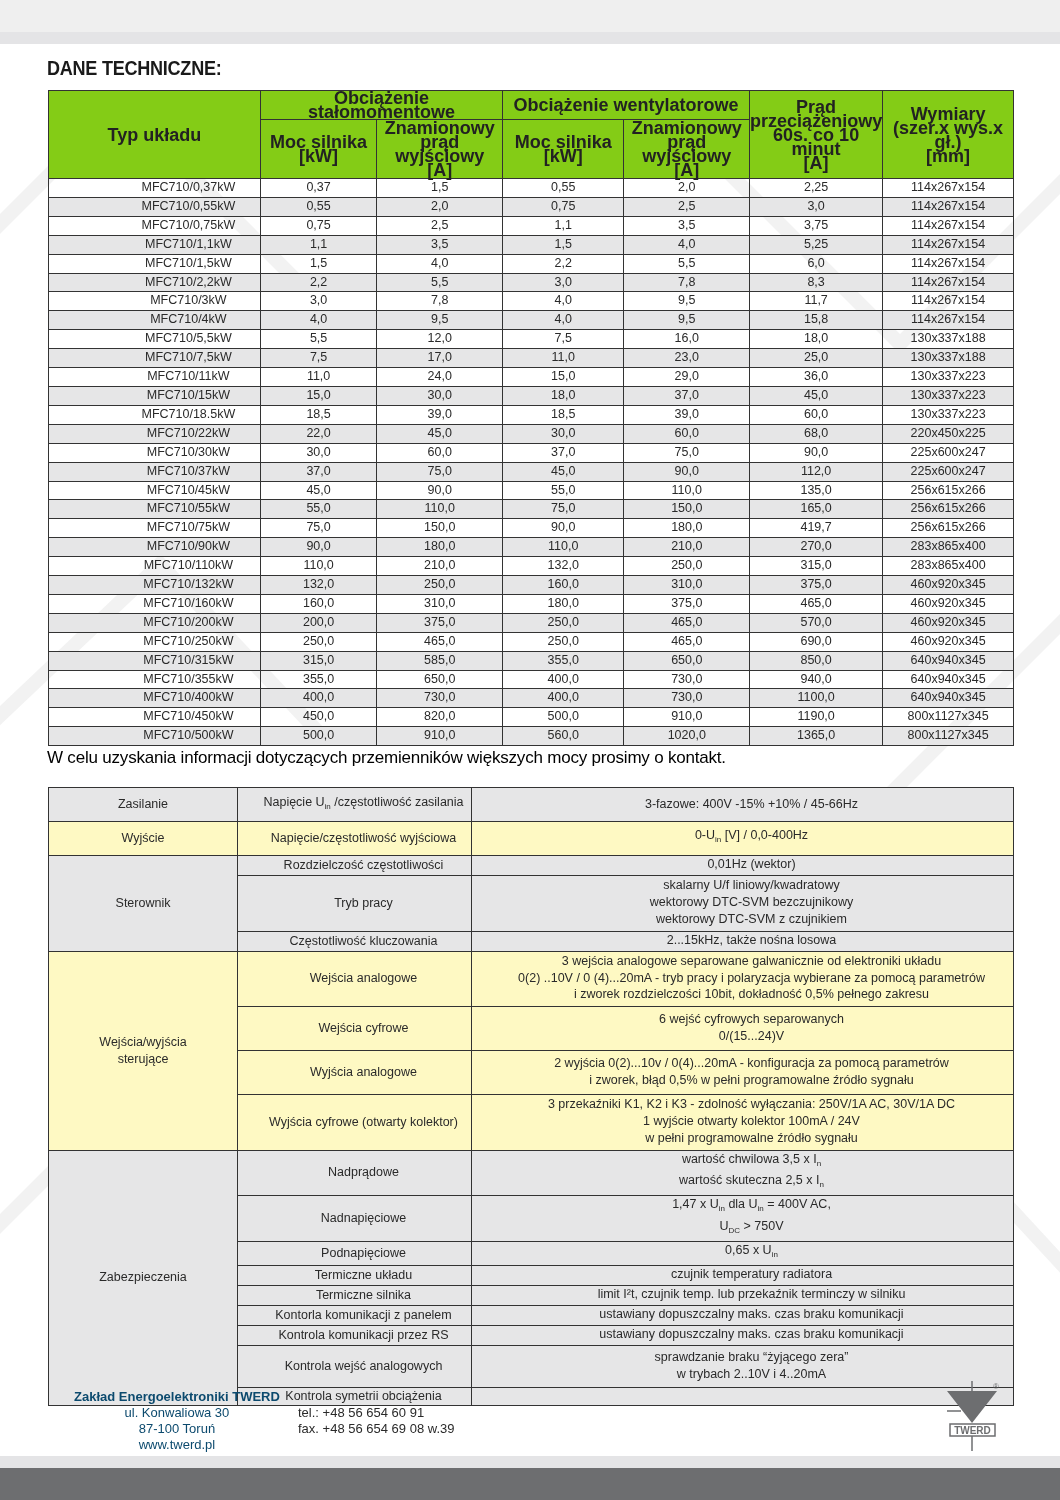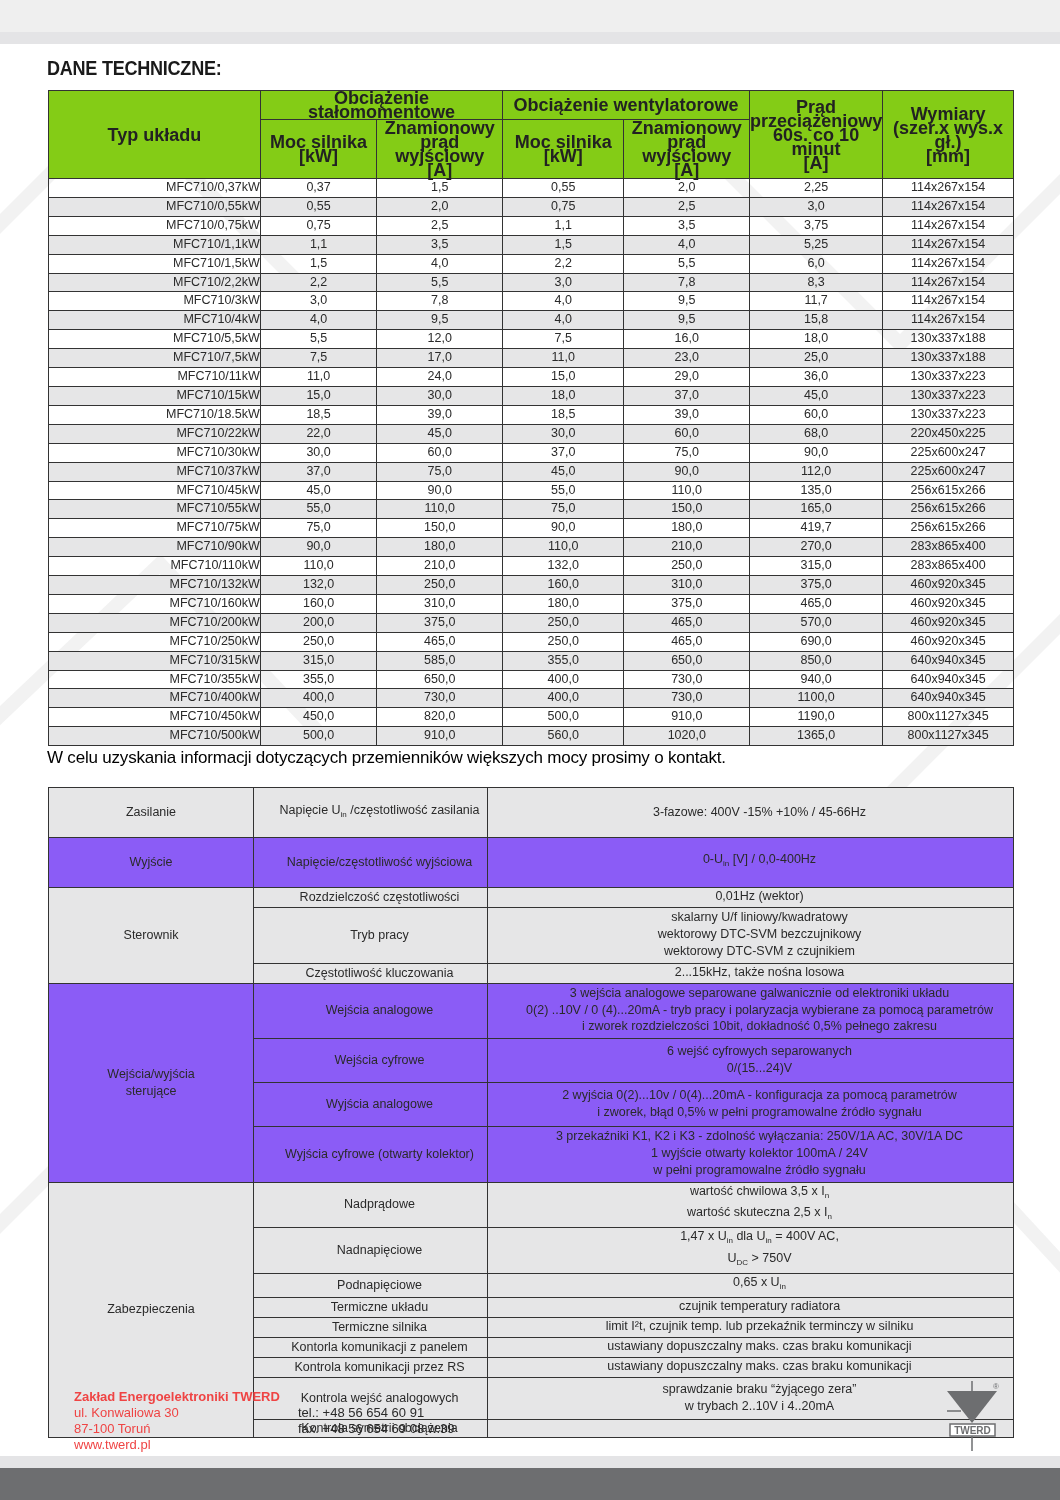--- a/index.html
+++ b/index.html
@@ -17,29 +17,29 @@
     font-family:"Liberation Sans", sans-serif; font-weight:bold; font-size:21px;
     letter-spacing:-0.3px; color:#1a1a1a; transform:scaleX(0.86); transform-origin:left;
   }
   table { border-collapse:collapse; position:absolute; }
   table.t1 { left:48px; top:90px; width:966px; }
   table.t1 td, table.t1 th { border:1.2px solid #333; padding:0; font-size:12.5px; text-align:center; line-height:17.9px; }
   table.t1 th { background:#84cc16; font-weight:bold; font-size:18px; line-height:14px; color:#222; }
   table.t1 th.g { height:24px; }
   table.t1 th.s { height:58px; }
   table.t1 tr.alt td { background:#e6e6e7; }
-  table.t1 td.name { text-align:right; padding-left:68px; }
+  table.t1 td.name { text-align:center; padding-left:68px; }
   .note { position:absolute; left:47px; top:748px; font-size:17px; color:#000000; letter-spacing:-0.2px; }
   table.t2 { left:48px; top:787px; width:966px; }
   table.t2 td { border:1.2px solid #333; font-size:12.5px; line-height:16.8px; padding:0 0 0 18px; text-align:center; background:#e6e6e7; vertical-align:middle; }
-  table.t2 td.cat { text-align:center; padding:16px; width:172px; }
+  table.t2 td.cat { text-align:center; padding:8px; width:172px; }
   table.t2 td.param { width:215px; }
-  table.t2 tr.white td { background:#8b5cf6; }
+  table.t2 tr.white td { background:#fef9c3; }
   table.t2 td.val { padding-top:0; padding-bottom:1px; }
-  .footer { position:absolute; left:74px; top:1389px; font-size:13px; line-height:16px; color:#ef4444; }
+  .footer { position:absolute; left:74px; top:1389px; font-size:13px; line-height:16px; color:#0c4a6e;text-align:center; }
   .footer .company { font-weight:bold; }
   .footer2 { position:absolute; left:298px; top:1405px; font-size:13px; line-height:16px; color:#2a2a2a; }
   .logo { position:absolute; left:945px; top:1381px; width:70px; height:72px; }
   sub { font-size:8px; vertical-align:-3px; }
 </style>
 </head>
 <body>
 
 <div class="top-band"></div>
 <div class="top-band2"></div>

